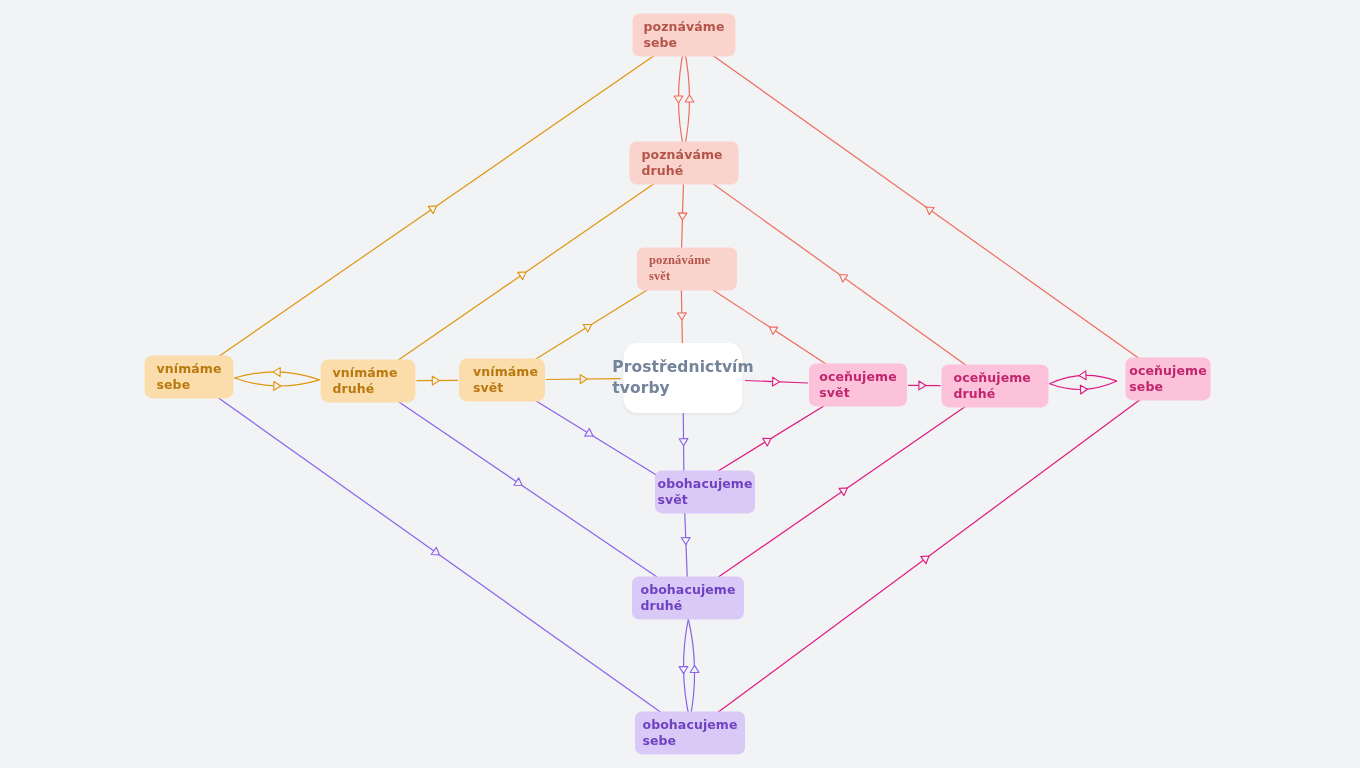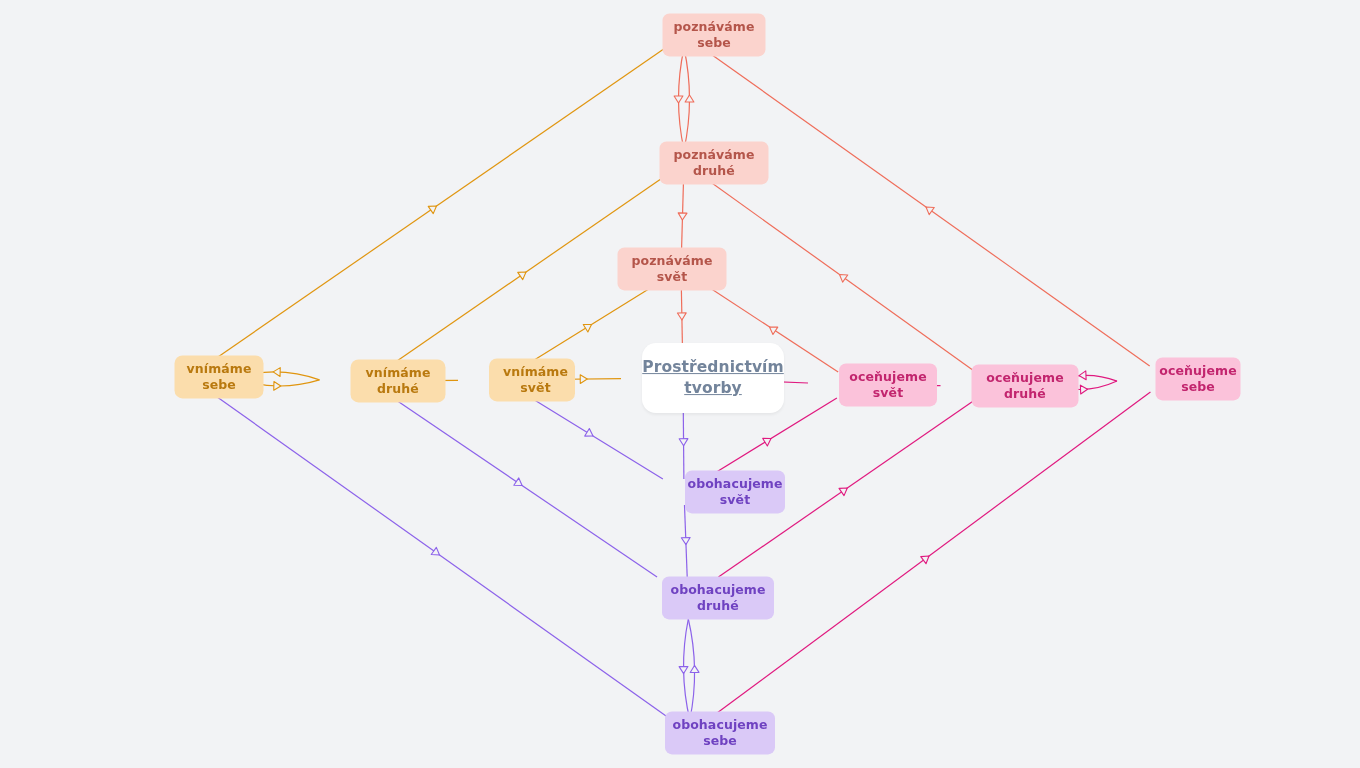--- a/index.html
+++ b/index.html
@@ -22,30 +22,29 @@
     width: 1360px;
     height: 768px;
   }
   .node {
     position: absolute;
     transform: translate(-50%, -50%);
     box-sizing: border-box;
     display: flex;
     align-items: center;
     justify-content: center;
-    text-align: center;
+    text-align: left;
     border-radius: 7px;
     font-size: 12.5px;
     font-weight: bold;
     letter-spacing: 0.1px;
     line-height: 1.25;
     padding: 6px 12px;
     white-space: pre-line;
     z-index: 5;
-    margin-left: 30px;
   }
   .node.root {
     background: #ffffff;
     color: #73849b;
     font-size: 15.5px;
     border-radius: 14px;
     padding: 14px 18px;
     line-height: 1.35;
     box-shadow: 0 1px 3px rgba(0,0,0,0.05);
   }
@@ -123,25 +122,25 @@
       <path d="M 523.125 393 L 662.875 479" stroke="#8c62ea" fill="none" stroke-width="1.2"></path>
       <path d="M 593 436 L 589.3444204559912 428.5840214268497 L 584.7323631101451 436.07861461384965 Z" stroke="#8c62ea" fill="#f2f3f5" stroke-width="1.1" stroke-linejoin="round"></path>
       <path d="M 707.5536723163842 720 L 1150.446327683616 392" stroke="#e0197f" fill="none" stroke-width="1.2"></path>
       <path d="M 929 556 L 920.7560353267938 556.6301162328733 L 925.9933301204092 563.70194366606 Z" stroke="#e0197f" fill="#f2f3f5" stroke-width="1.1" stroke-linejoin="round"></path>
       <path d="M 718.4103773584906 577 L 976.1745283018868 399" stroke="#e0197f" fill="none" stroke-width="1.2"></path>
       <path d="M 847.2924528301887 488 L 839.0321541086272 488.3570224510715 L 844.0326127026129 495.59825258481493 Z" stroke="#e0197f" fill="#f2f3f5" stroke-width="1.1" stroke-linejoin="round"></path>
       <path d="M 705.1401869158879 479 L 836.8598130841121 398" stroke="#e0197f" fill="none" stroke-width="1.2"></path>
       <path d="M 771 438.5 L 762.7323887485035 438.4187338069784 L 767.3420422032697 445.9148057801496 Z" stroke="#e0197f" fill="#f2f3f5" stroke-width="1.1" stroke-linejoin="round"></path>
     </svg>
   <div id="node-layer">
-      <div class="node root" style="left: 683px; top: 378px; width: 142px; min-height: 52px; text-decoration: underline;">Prostřednictvím
+      <div class="node root" style="left: 683px; top: 378px; width: 119px; min-height: 52px;">Prostřednictvím
 tvorby</div>
       <div class="node poznavame" style="left: 684px; top: 35px; width: 103px; min-height: 24px;">poznáváme sebe</div>
       <div class="node poznavame" style="left: 684px; top: 163px; width: 109px; min-height: 24px;">poznáváme druhé</div>
-      <div class="node poznavame" style="left: 642px; top: 269px; width: 109px; min-height: 24px;">poznáváme svět</div>
+      <div class="node poznavame" style="left: 687px; top: 269px; width: 100px; min-height: 24px; font-family: Liberation Serif, serif;">poznáváme svět</div>
       <div class="node vnimame" style="left: 189px; top: 377px; width: 89px; min-height: 24px;">vnímáme sebe</div>
       <div class="node vnimame" style="left: 368px; top: 381px; width: 95px; min-height: 24px;">vnímáme druhé</div>
       <div class="node vnimame" style="left: 502px; top: 380px; width: 86px; min-height: 24px; padding-left: 19px;">vnímáme svět</div>
       <div class="node ocenujeme" style="left: 858px; top: 385px; width: 98px; min-height: 24px;">oceňujeme svět</div>
       <div class="node ocenujeme" style="left: 995px; top: 386px; width: 107px; min-height: 24px;">oceňujeme druhé</div>
       <div class="node ocenujeme" style="left: 1168px; top: 379px; width: 85px; min-height: 24px;">oceňujeme sebe</div>
       <div class="node obohacujeme" style="left: 705px; top: 492px; width: 100px; min-height: 24px;">obohacujeme svět</div>
       <div class="node obohacujeme" style="left: 688px; top: 598px; width: 112px; min-height: 40px;">obohacujeme
 druhé</div>
       <div class="node obohacujeme" style="left: 690px; top: 733px; width: 110px; min-height: 24px;">obohacujeme sebe</div>

